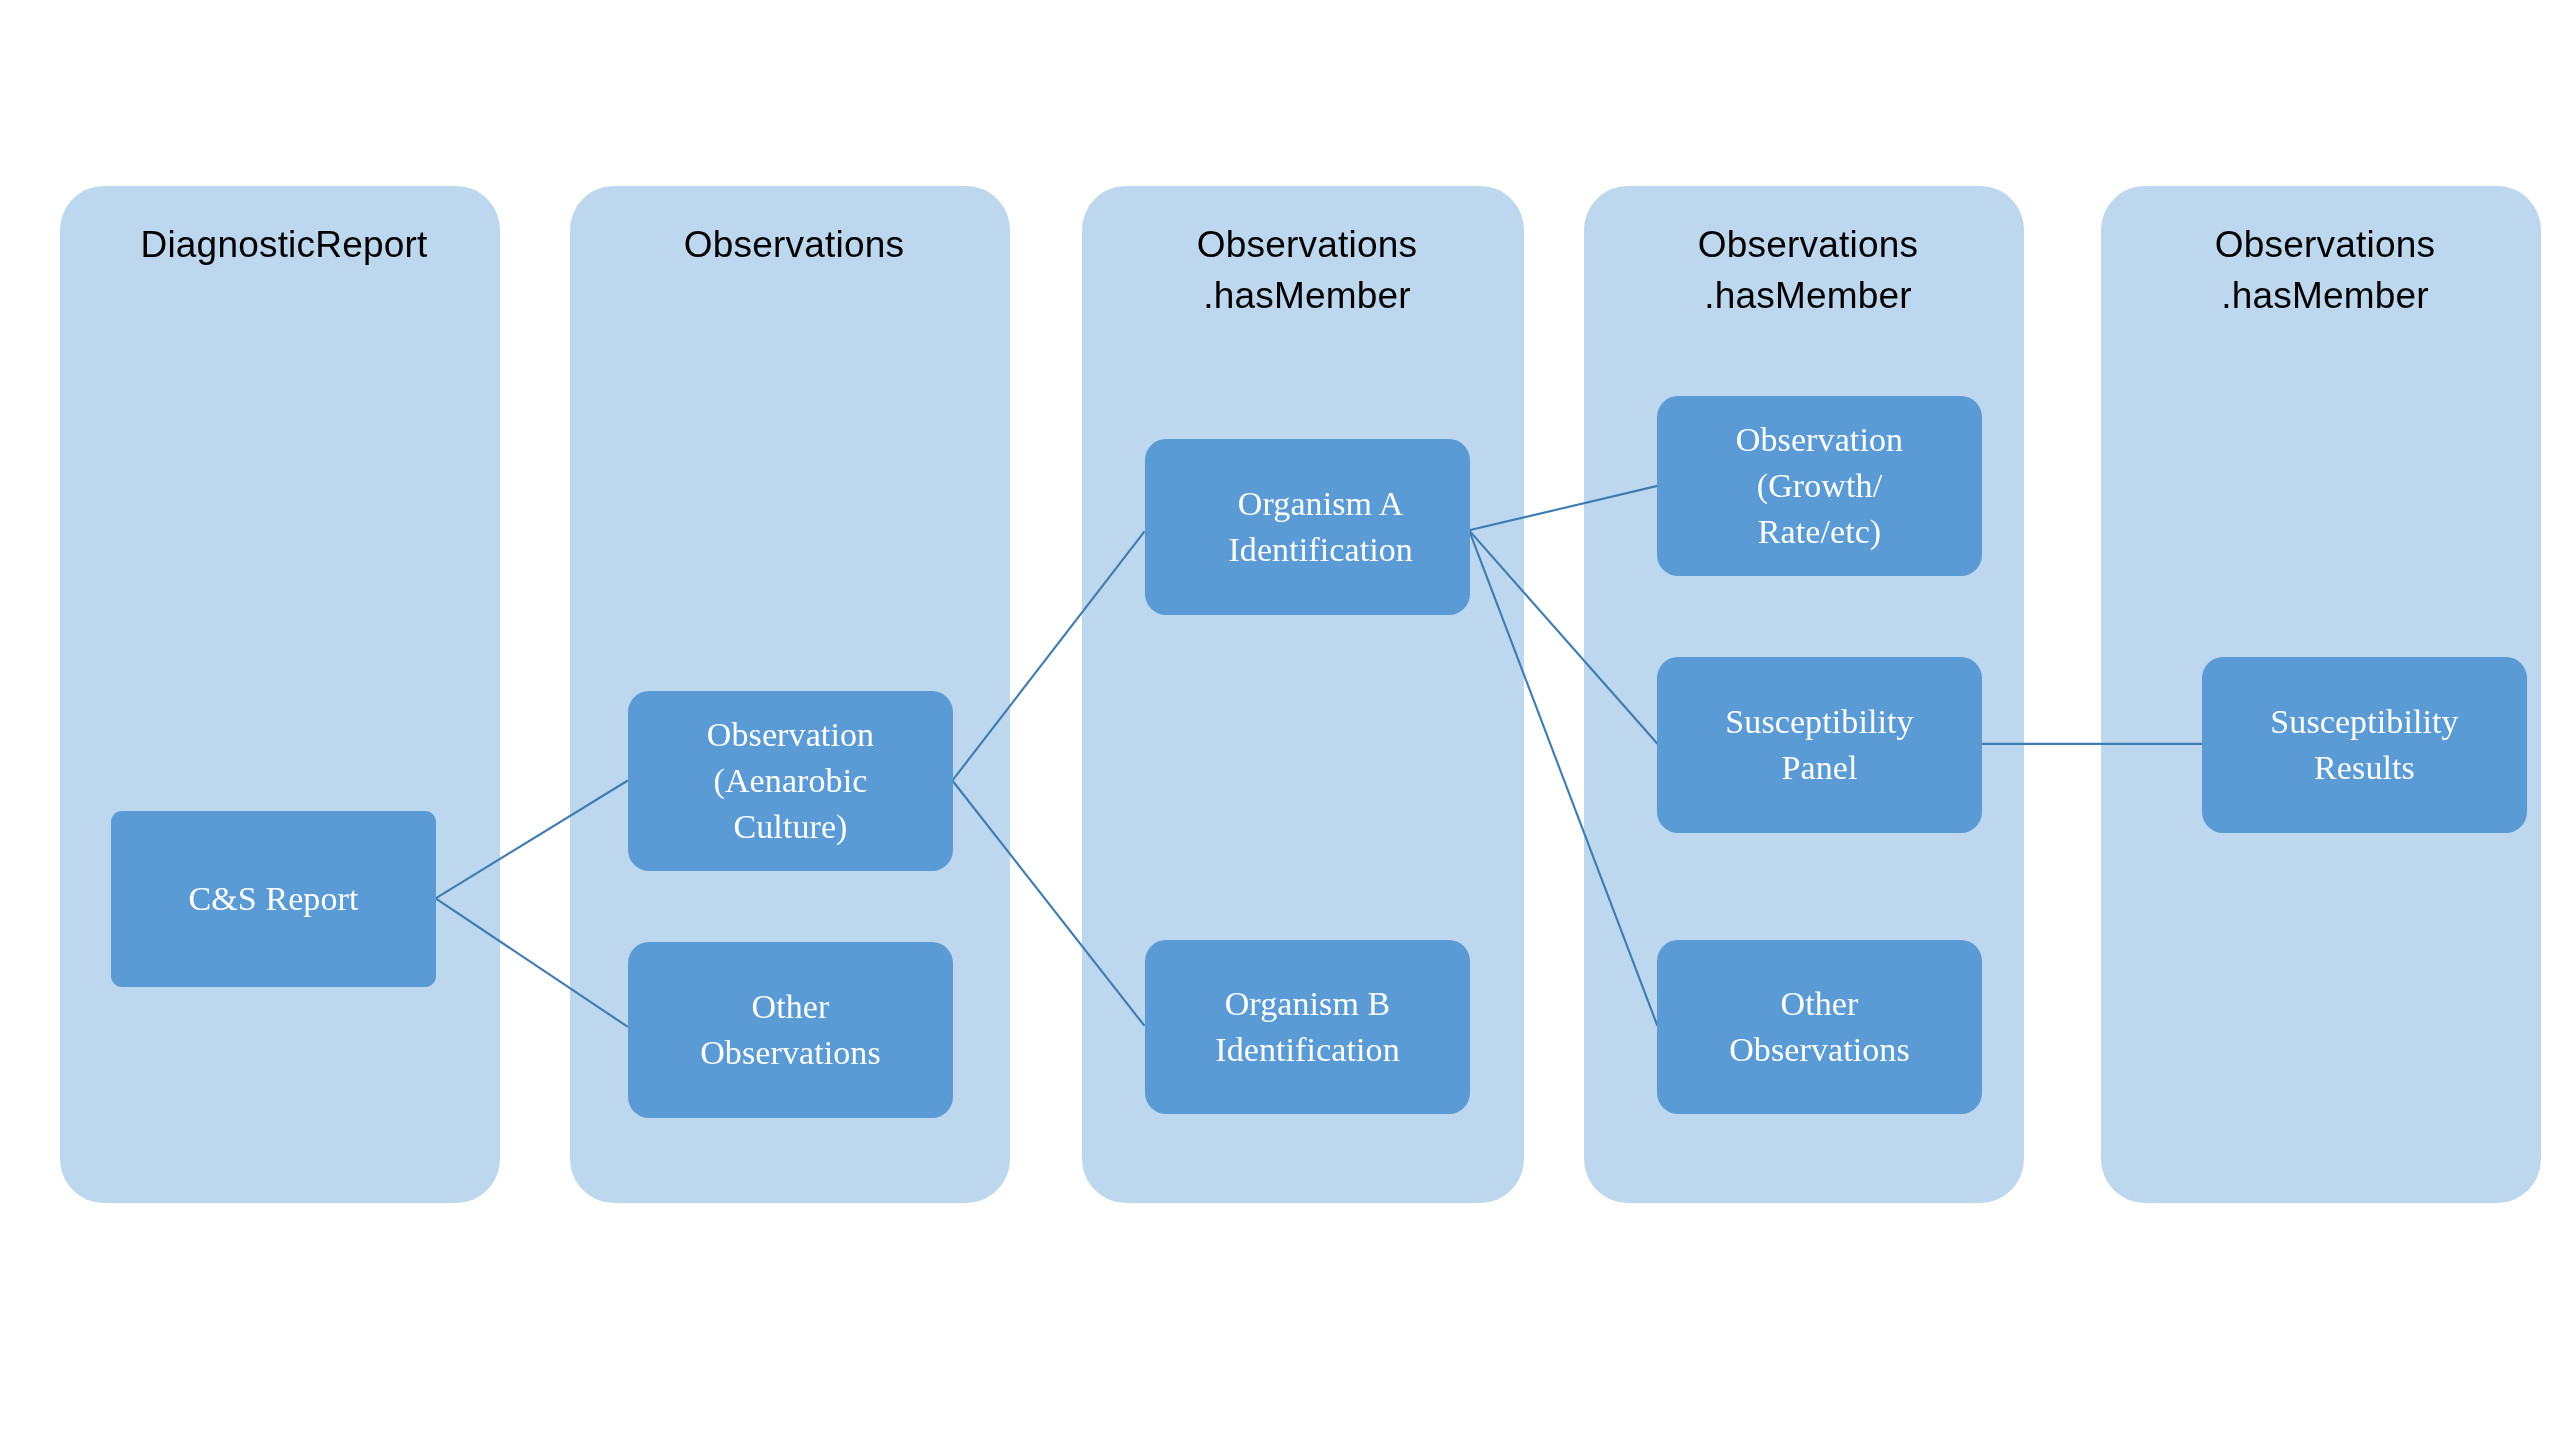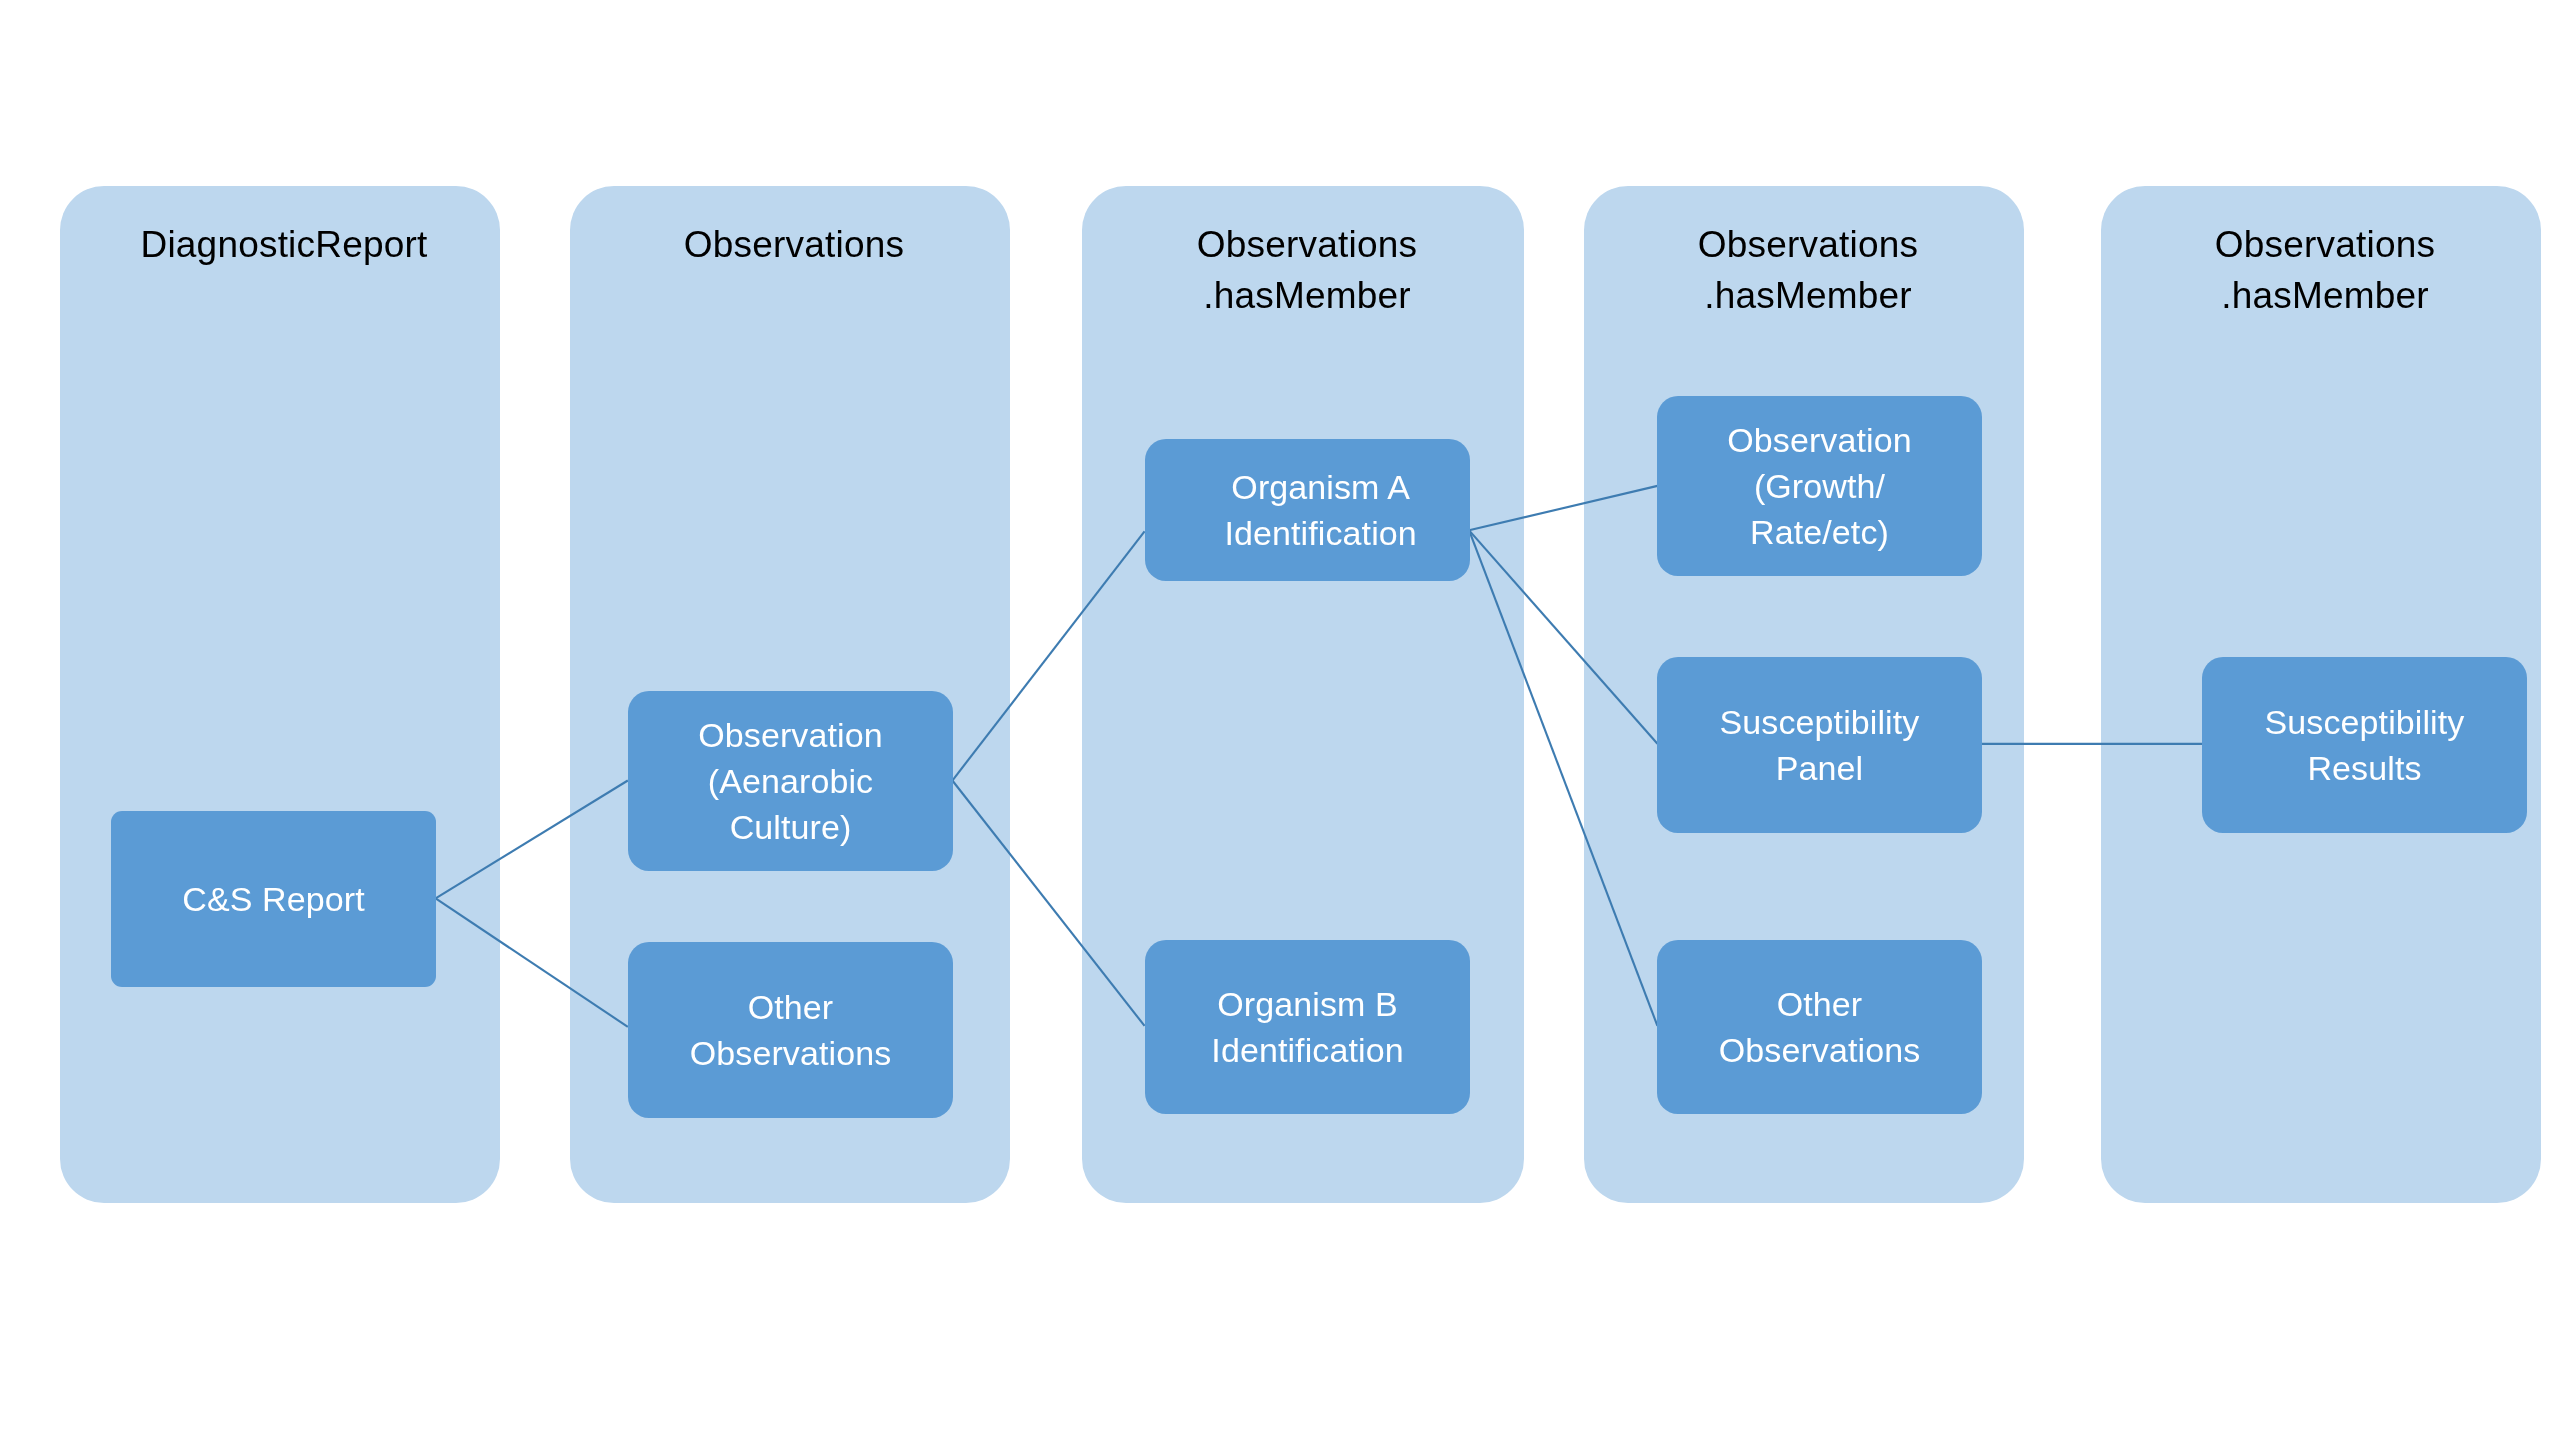--- a/index.html
+++ b/index.html
@@ -40,20 +40,21 @@
     align-items: center;
     justify-content: center;
     text-align: center;
     color: #FFFFFF;
     font-size: 34px;
     line-height: 46px;
     font-weight: 400;
     white-space: pre-line;
     padding: 3.9px 9.7px;
     letter-spacing: 0.1px;
+    font-family: Liberation Serif, serif;
   }
   #connectors {
     position: absolute;
     left: 0; top: 0;
     width: 2576px; height: 1449px;
     pointer-events: none;
   }
 </style>
 </head>
 <body>
@@ -89,21 +90,21 @@
       <line x1="1521" y1="549" x2="1716" y2="1062" stroke="#3E7CB1" stroke-width="2.2"></line>
       <line x1="2052" y1="770" x2="2280" y2="770" stroke="#3E7CB1" stroke-width="2.2"></line>
     </svg>
   <div id="nodes-layer">
       <div class="node" style="left: 111px; top: 811px; width: 325px; height: 176px; background: rgb(91, 155, 213); color: rgb(255, 255, 255); border-radius: 11px;"><span>C&amp;S Report</span></div>
       <div class="node" style="left: 628px; top: 691px; width: 325px; height: 180px; background: rgb(91, 155, 213); color: rgb(255, 255, 255);"><span>Observation
 (Aenarobic
 Culture)</span></div>
       <div class="node" style="left: 628px; top: 942px; width: 325px; height: 176px; background: rgb(91, 155, 213); color: rgb(255, 255, 255);"><span>Other
 Observations</span></div>
-      <div class="node" style="left: 1145px; top: 439px; width: 325px; height: 142px; background: rgb(91, 155, 213); color: rgb(255, 255, 255); padding-left: 36px;"><span>Organism A
+      <div class="node" style="left: 1145px; top: 439px; width: 325px; height: 176px; background: rgb(91, 155, 213); color: rgb(255, 255, 255); padding-left: 36px;"><span>Organism A
 Identification</span></div>
       <div class="node" style="left: 1145px; top: 940px; width: 325px; height: 174px; background: rgb(91, 155, 213); color: rgb(255, 255, 255);"><span>Organism B
 Identification</span></div>
       <div class="node" style="left: 1657px; top: 396px; width: 325px; height: 180px; background: rgb(91, 155, 213); color: rgb(255, 255, 255);"><span>Observation
 (Growth/
 Rate/etc)</span></div>
       <div class="node" style="left: 1657px; top: 657px; width: 325px; height: 176px; background: rgb(91, 155, 213); color: rgb(255, 255, 255);"><span>Susceptibility
 Panel</span></div>
       <div class="node" style="left: 1657px; top: 940px; width: 325px; height: 174px; background: rgb(91, 155, 213); color: rgb(255, 255, 255);"><span>Other
 Observations</span></div>

